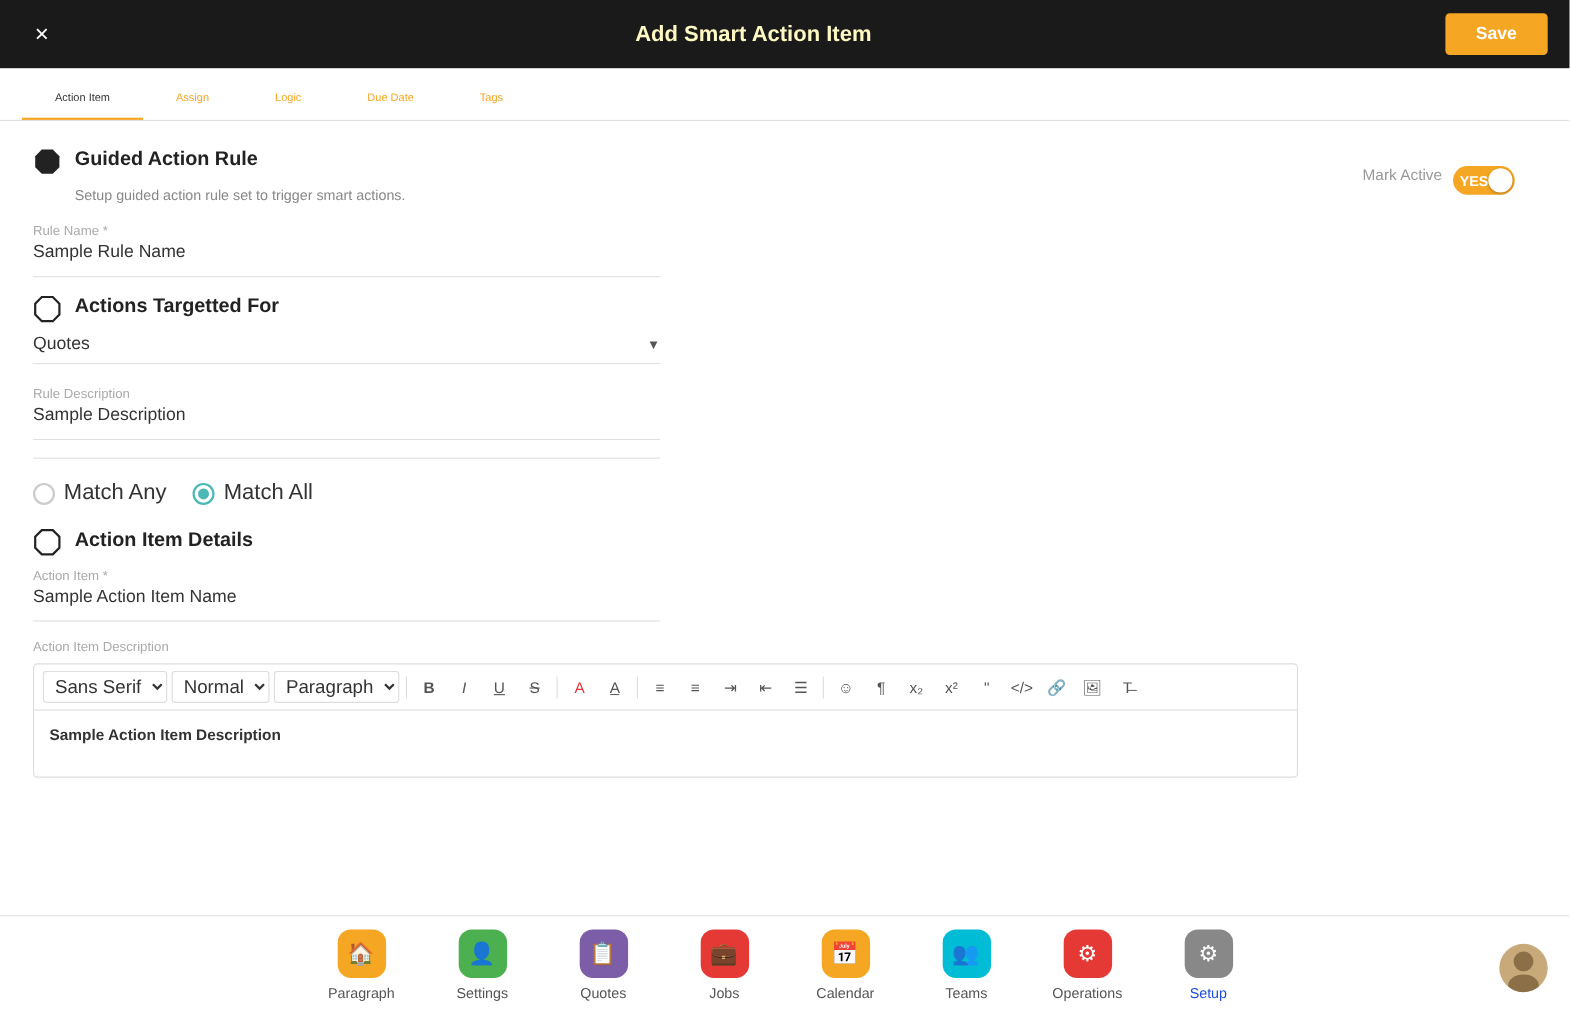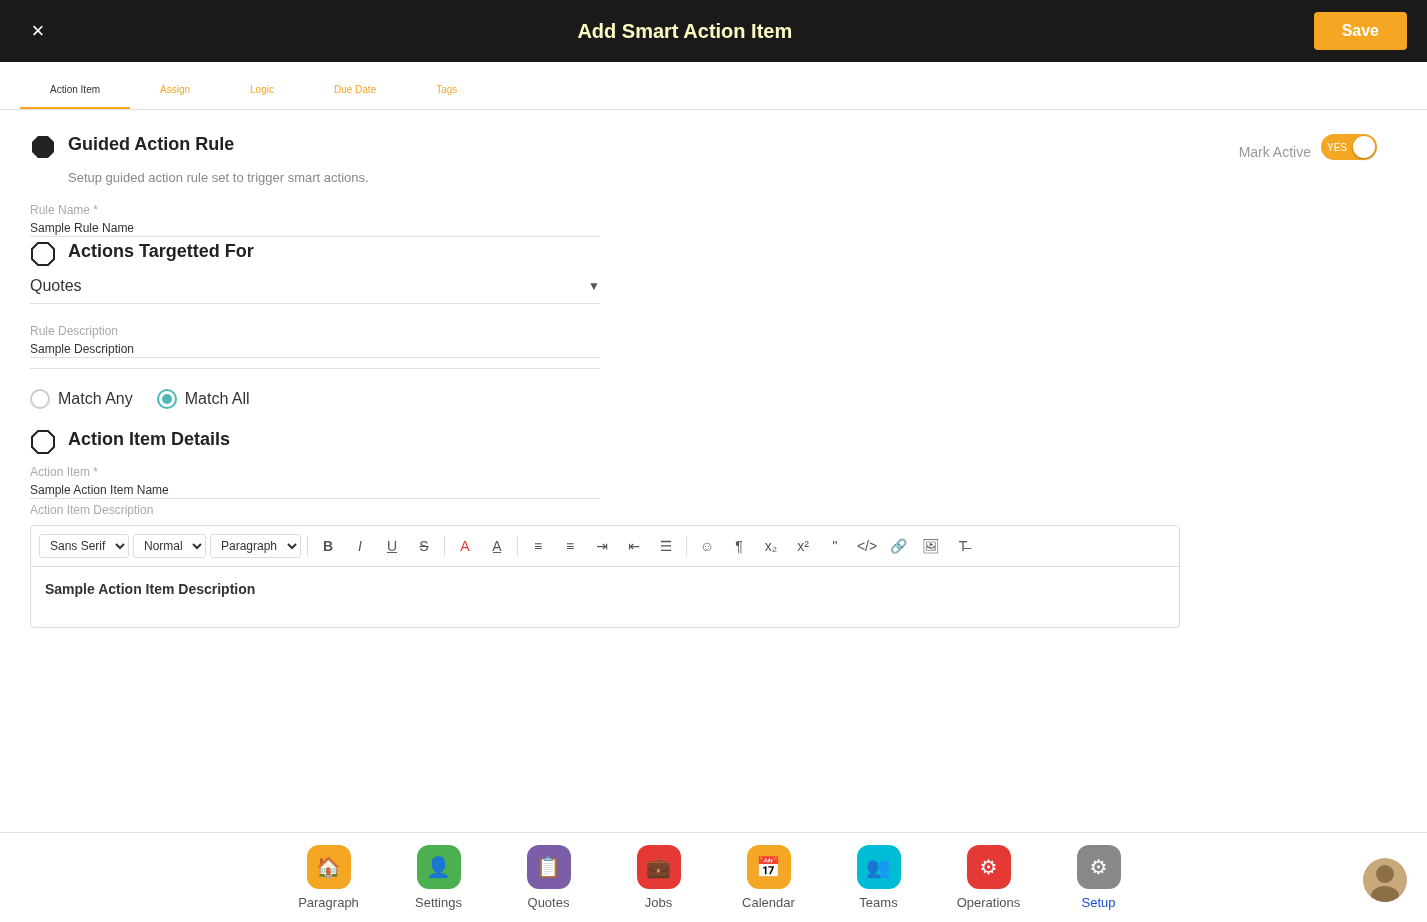--- a/index.html
+++ b/index.html
@@ -93,69 +93,69 @@
     .section-subtitle {
       color: #888;
       font-size: 13px;
       margin-left: 38px;
       margin-bottom: 18px;
     }
 
     
     .mark-active-row {
       position: absolute;
-      top: 24px;
+      top: 41px;
       right: 50px;
       display: flex;
-      align-items: flex-end;
+      align-items: flex-start;
       gap: 10px;
     }
     .mark-active-label {
       color: #999;
       font-size: 14px;
     }
     .toggle {
       width: 56px;
       height: 26px;
       background: #f5a623;
       border-radius: 13px;
       position: relative;
       cursor: pointer;
       display: flex;
       align-items: center;
     }
     .toggle-text {
       color: #fff;
-      font-size: 10px;
-      font-weight: 400;
+      font-size: 13px;
+      font-weight: 700;
       margin-left: 6px;
     }
     .toggle-circle {
       width: 22px;
       height: 22px;
       background: #fff;
       border-radius: 50%;
       position: absolute;
       right: 2px;
       top: 2px;
       box-shadow: 0 1px 3px rgba(0,0,0,0.3);
     }
 
     
     .field-label {
       font-size: 12px;
       color: #aaa;
       margin-bottom: 4px;
     }
     .field-value {
-      font-size: 12px;
+      font-size: 16px;
       color: #333;
-      padding-bottom: 1px;
+      padding-bottom: 12px;
       border-bottom: 1px solid #e0e0e0;
-      margin-bottom: 4px;
+      margin-bottom: 16px;
     }
 
     
     .field-dropdown {
       display: flex;
       align-items: center;
       justify-content: space-between;
       font-size: 16px;
       color: #333;
       padding-bottom: 8px;
@@ -202,21 +202,21 @@
     .radio-circle.checked {
       border-color: #4db8b8;
     }
     .radio-dot {
       width: 10px;
       height: 10px;
       border-radius: 50%;
       background: #4db8b8;
     }
     .radio-label {
-      font-size: 16px;
+      font-size: 20px;
       color: #333;
       text-align: right;
     }
 
     
     .editor-container {
       border: 1px solid #ddd;
       border-radius: 4px;
       max-width: 1150px;
       margin-top: 8px;
@@ -226,21 +226,21 @@
       align-items: center;
       gap: 4px;
       padding: 6px 8px;
       border-bottom: 1px solid #ddd;
       flex-wrap: wrap;
     }
     .toolbar-select {
       border: 1px solid #ddd;
       border-radius: 3px;
       padding: 3px 6px;
-      font-size: 12px;
+      font-size: 17px;
       color: #333;
       cursor: pointer;
       background: #fff;
     }
     .toolbar-btn {
       width: 28px;
       height: 28px;
       display: flex;
       align-items: center;
       justify-content: center;

